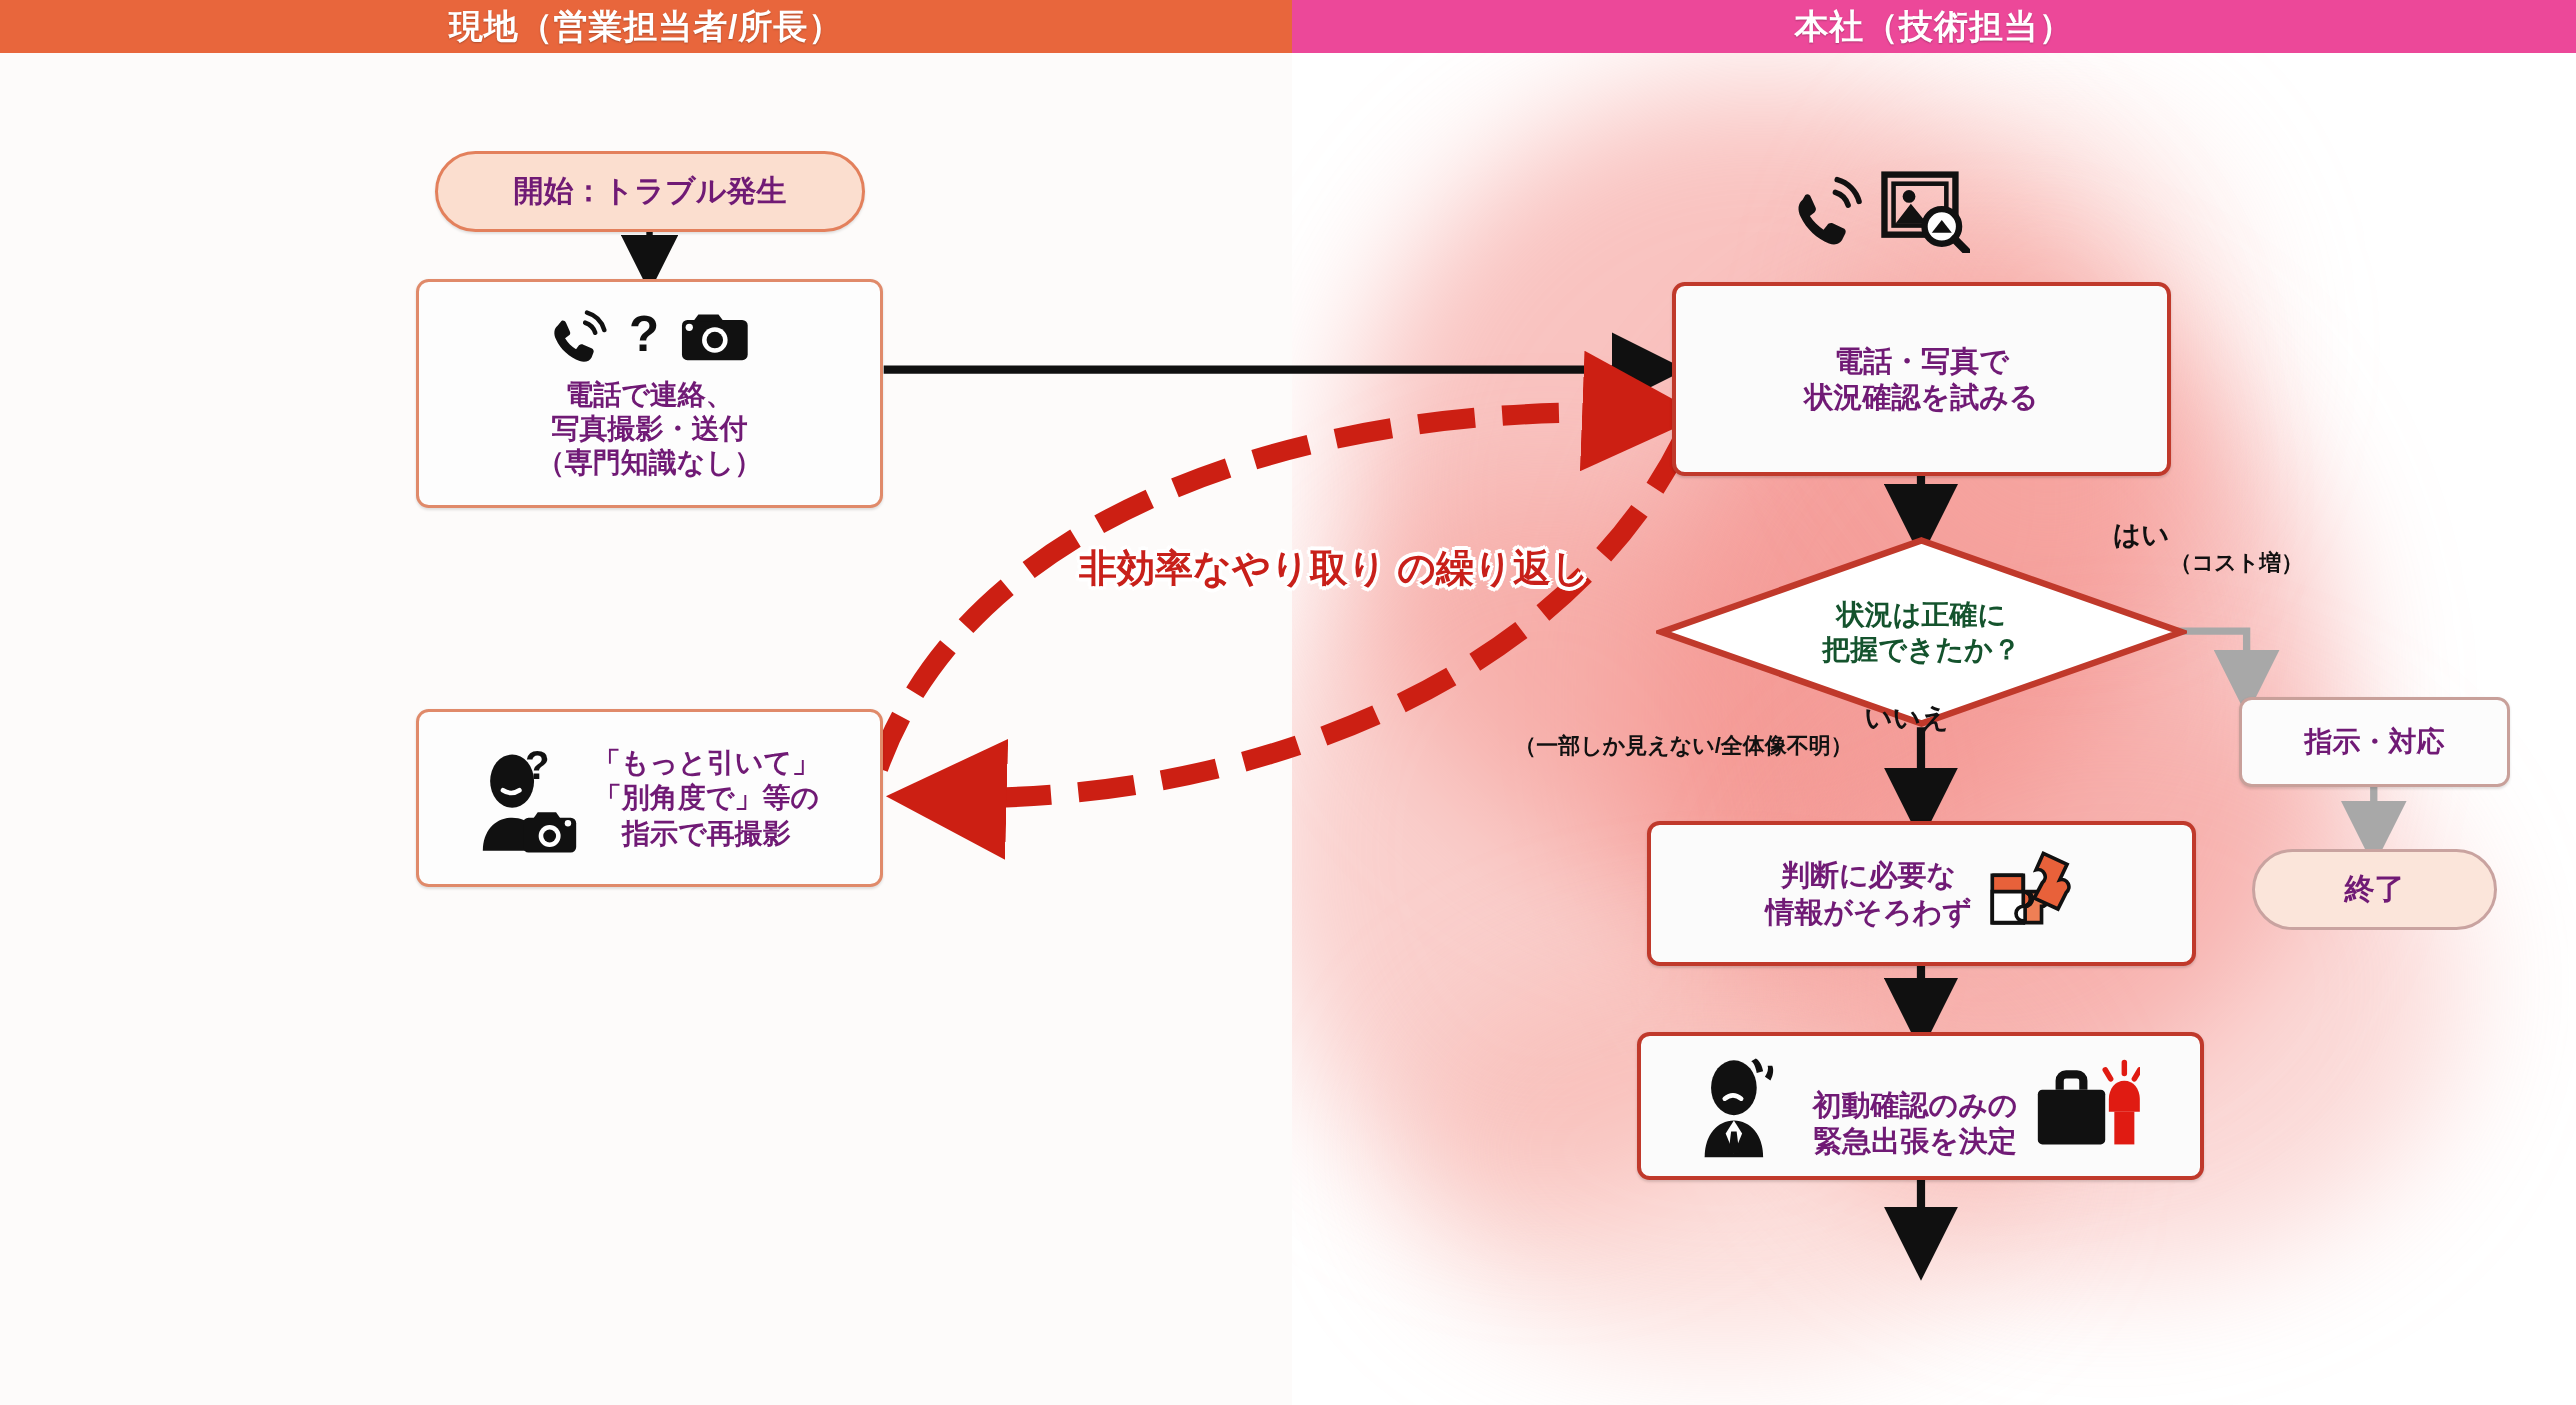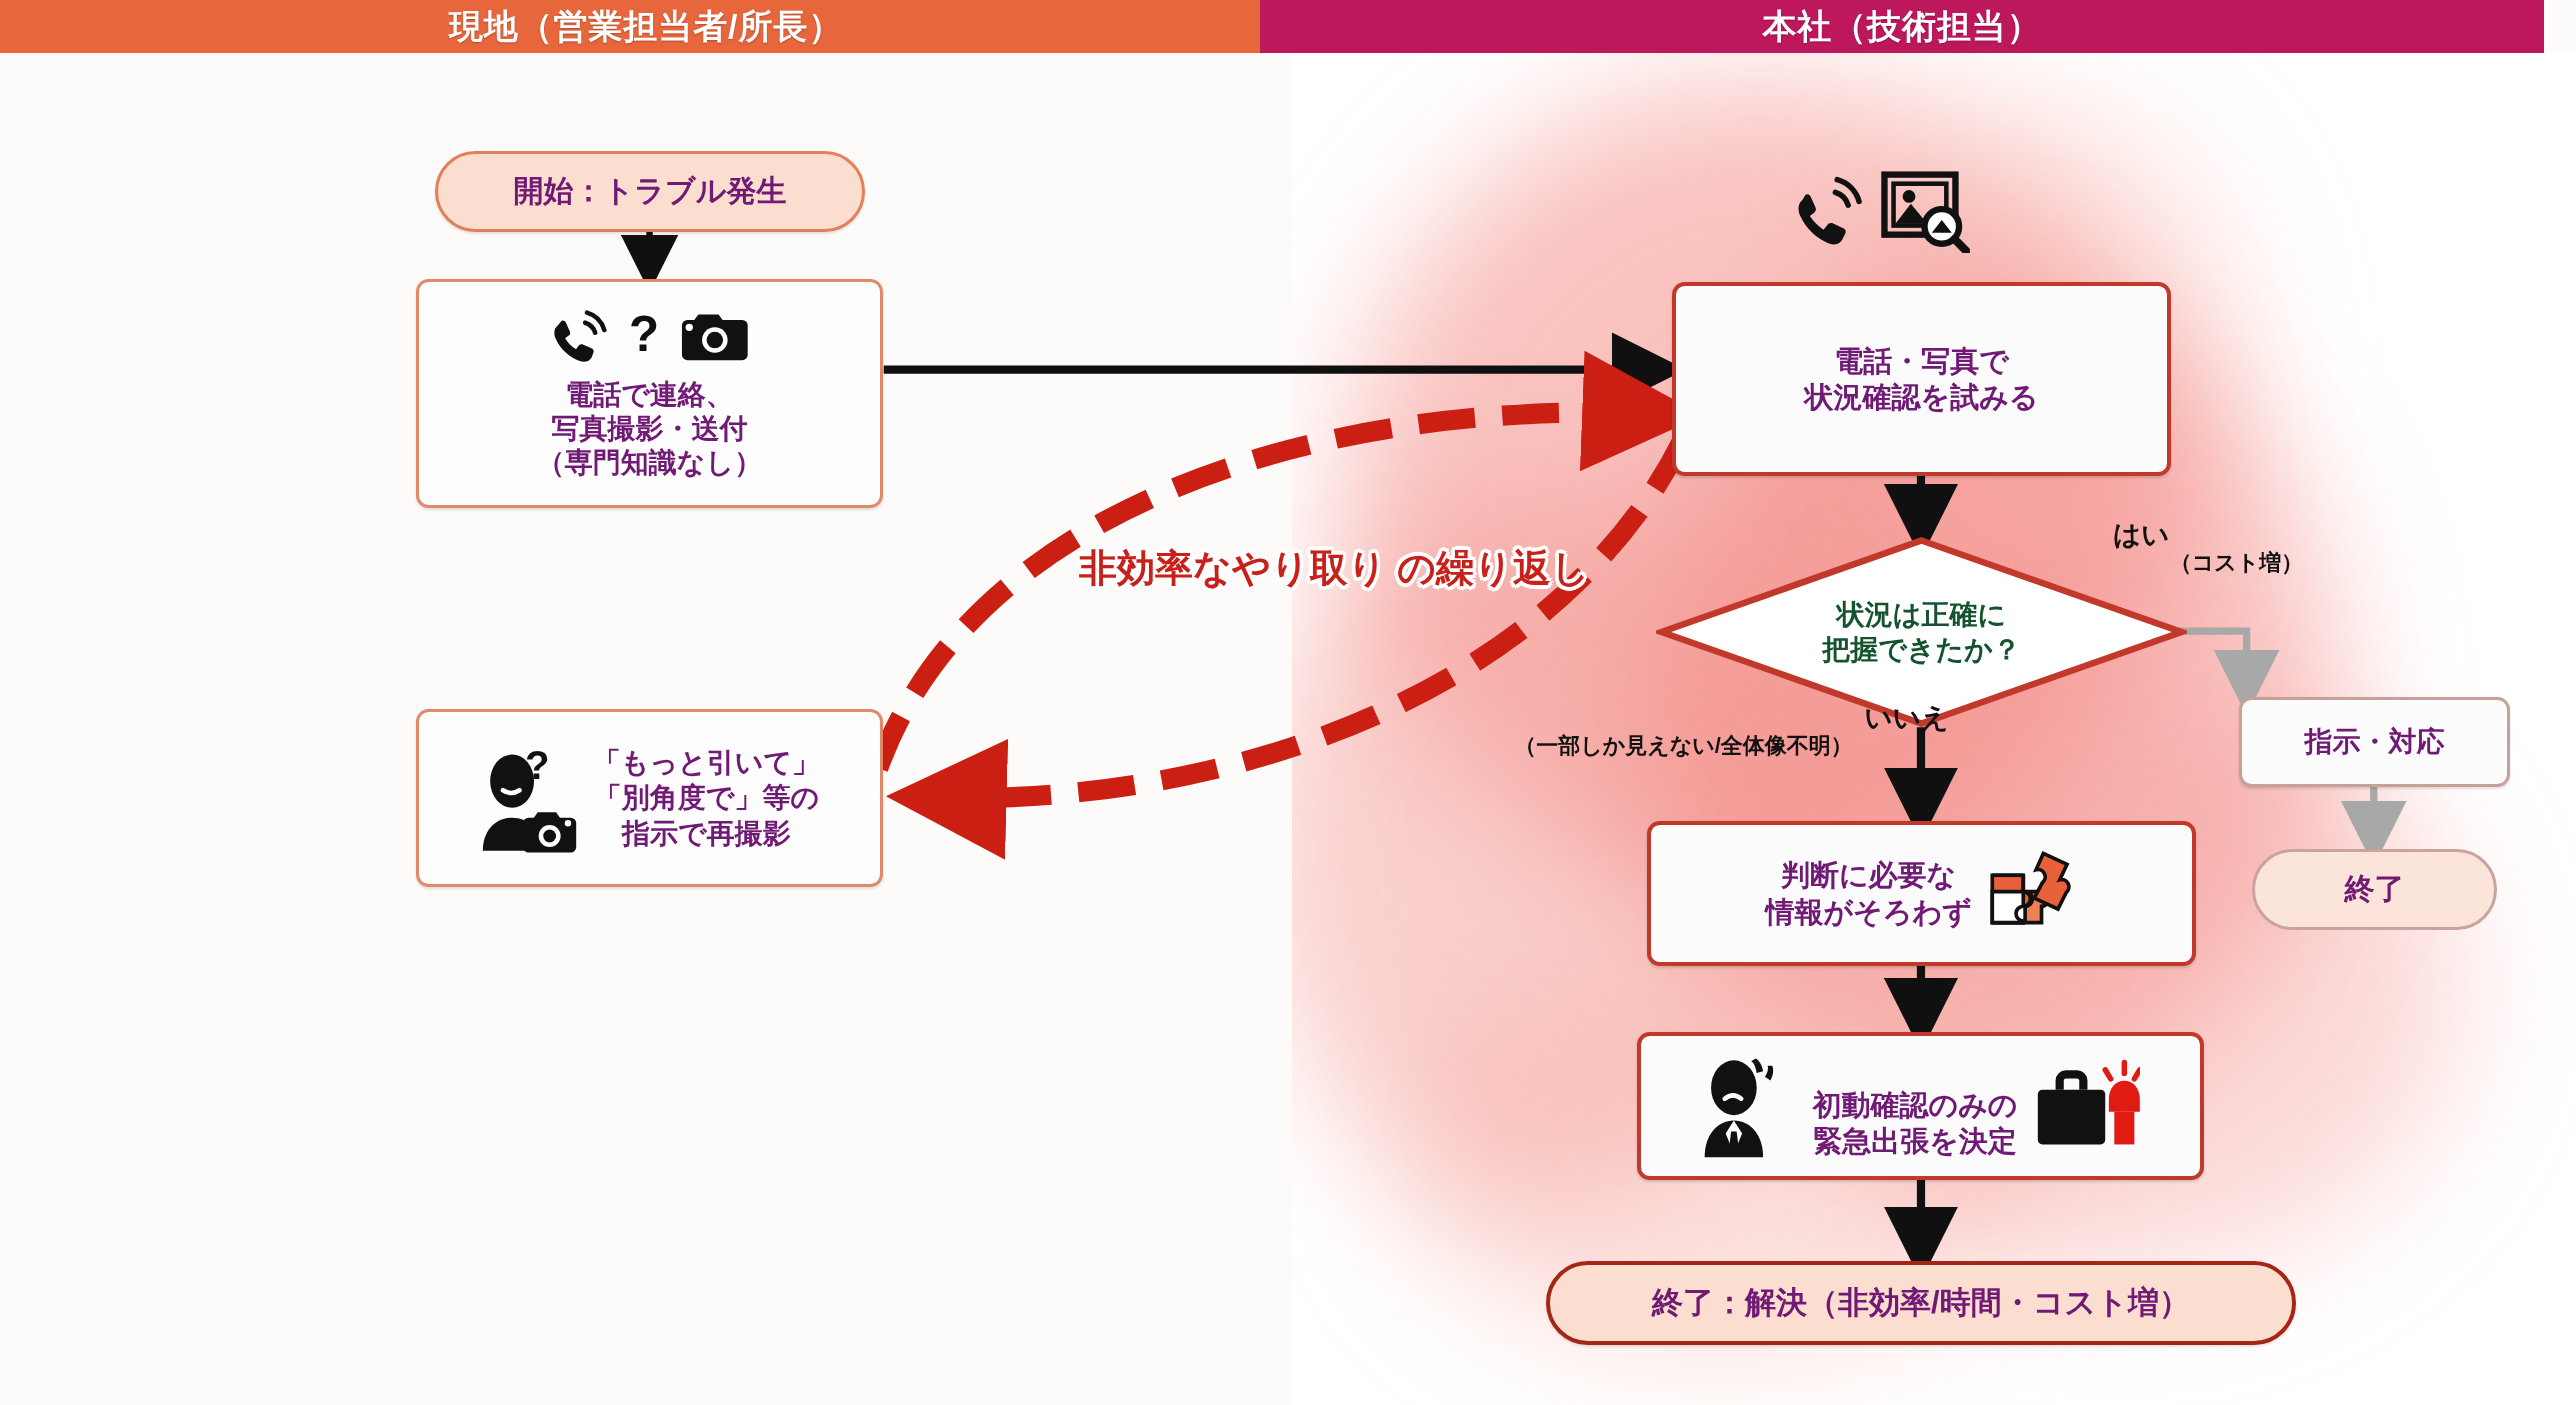--- a/index.html
+++ b/index.html
@@ -8,21 +8,21 @@
     background:#ffffff;
     font-family:"Liberation Sans","DejaVu Sans",sans-serif;
   }
   #stage{position:relative;width:2576px;height:1405px;background:#fdfcfb;}
 
   
   .hdr{position:absolute;top:0;height:53px;display:flex;align-items:center;justify-content:center;}
   .hdr span{color:#ffffff;font-size:34px;font-weight:bold;letter-spacing:0.9px;
             text-shadow:0 0.9px 1.8px rgba(0,0,0,.25);}
   #hdr-left{left:0;width:1292px;background:#e8663c;}
-  #hdr-right{left:1260px;width:1284px;background:#be185d;}
+  #hdr-right{left:1292px;width:1284px;background:#ec4899;}
 
   
   .panel{position:absolute;top:53px;height:1352px;}
   #panel-left{left:0;width:1292px;background:#fdfbfa;border-right:2.7px solid #e08a6a;}
   #panel-right{left:1292px;width:1284px;background:#ffffff;overflow:hidden;}
 
   
   .glow{position:absolute;border-radius:50%;filter:blur(64px);pointer-events:none;}
   #g1{left:55px;  top:27.4px;  width:823px;height:823px; background:rgba(243,136,130,.50);}
   #g2{left:348px; top:238px; width:695px;height:823px; background:rgba(240,110,104,.42);}
@@ -309,18 +309,15 @@
           <g stroke="#e01b12" stroke-width="6" stroke-linecap="round">
             <path d="M99 6v12"></path>
             <path d="M78 14l6 10"></path>
             <path d="M116 14l-6 10"></path>
           </g>
         </g>
       </svg>
     </div>
   </div>
 
-  <div class="node pill n-endpill-strong" style="left:1546px;top:1261px;width:750px;height:84px;">
-    <span>終了：解決（非効率/時間・コスト増）</span>
-  </div>
 
 </div>
 
 
 </body></html>

